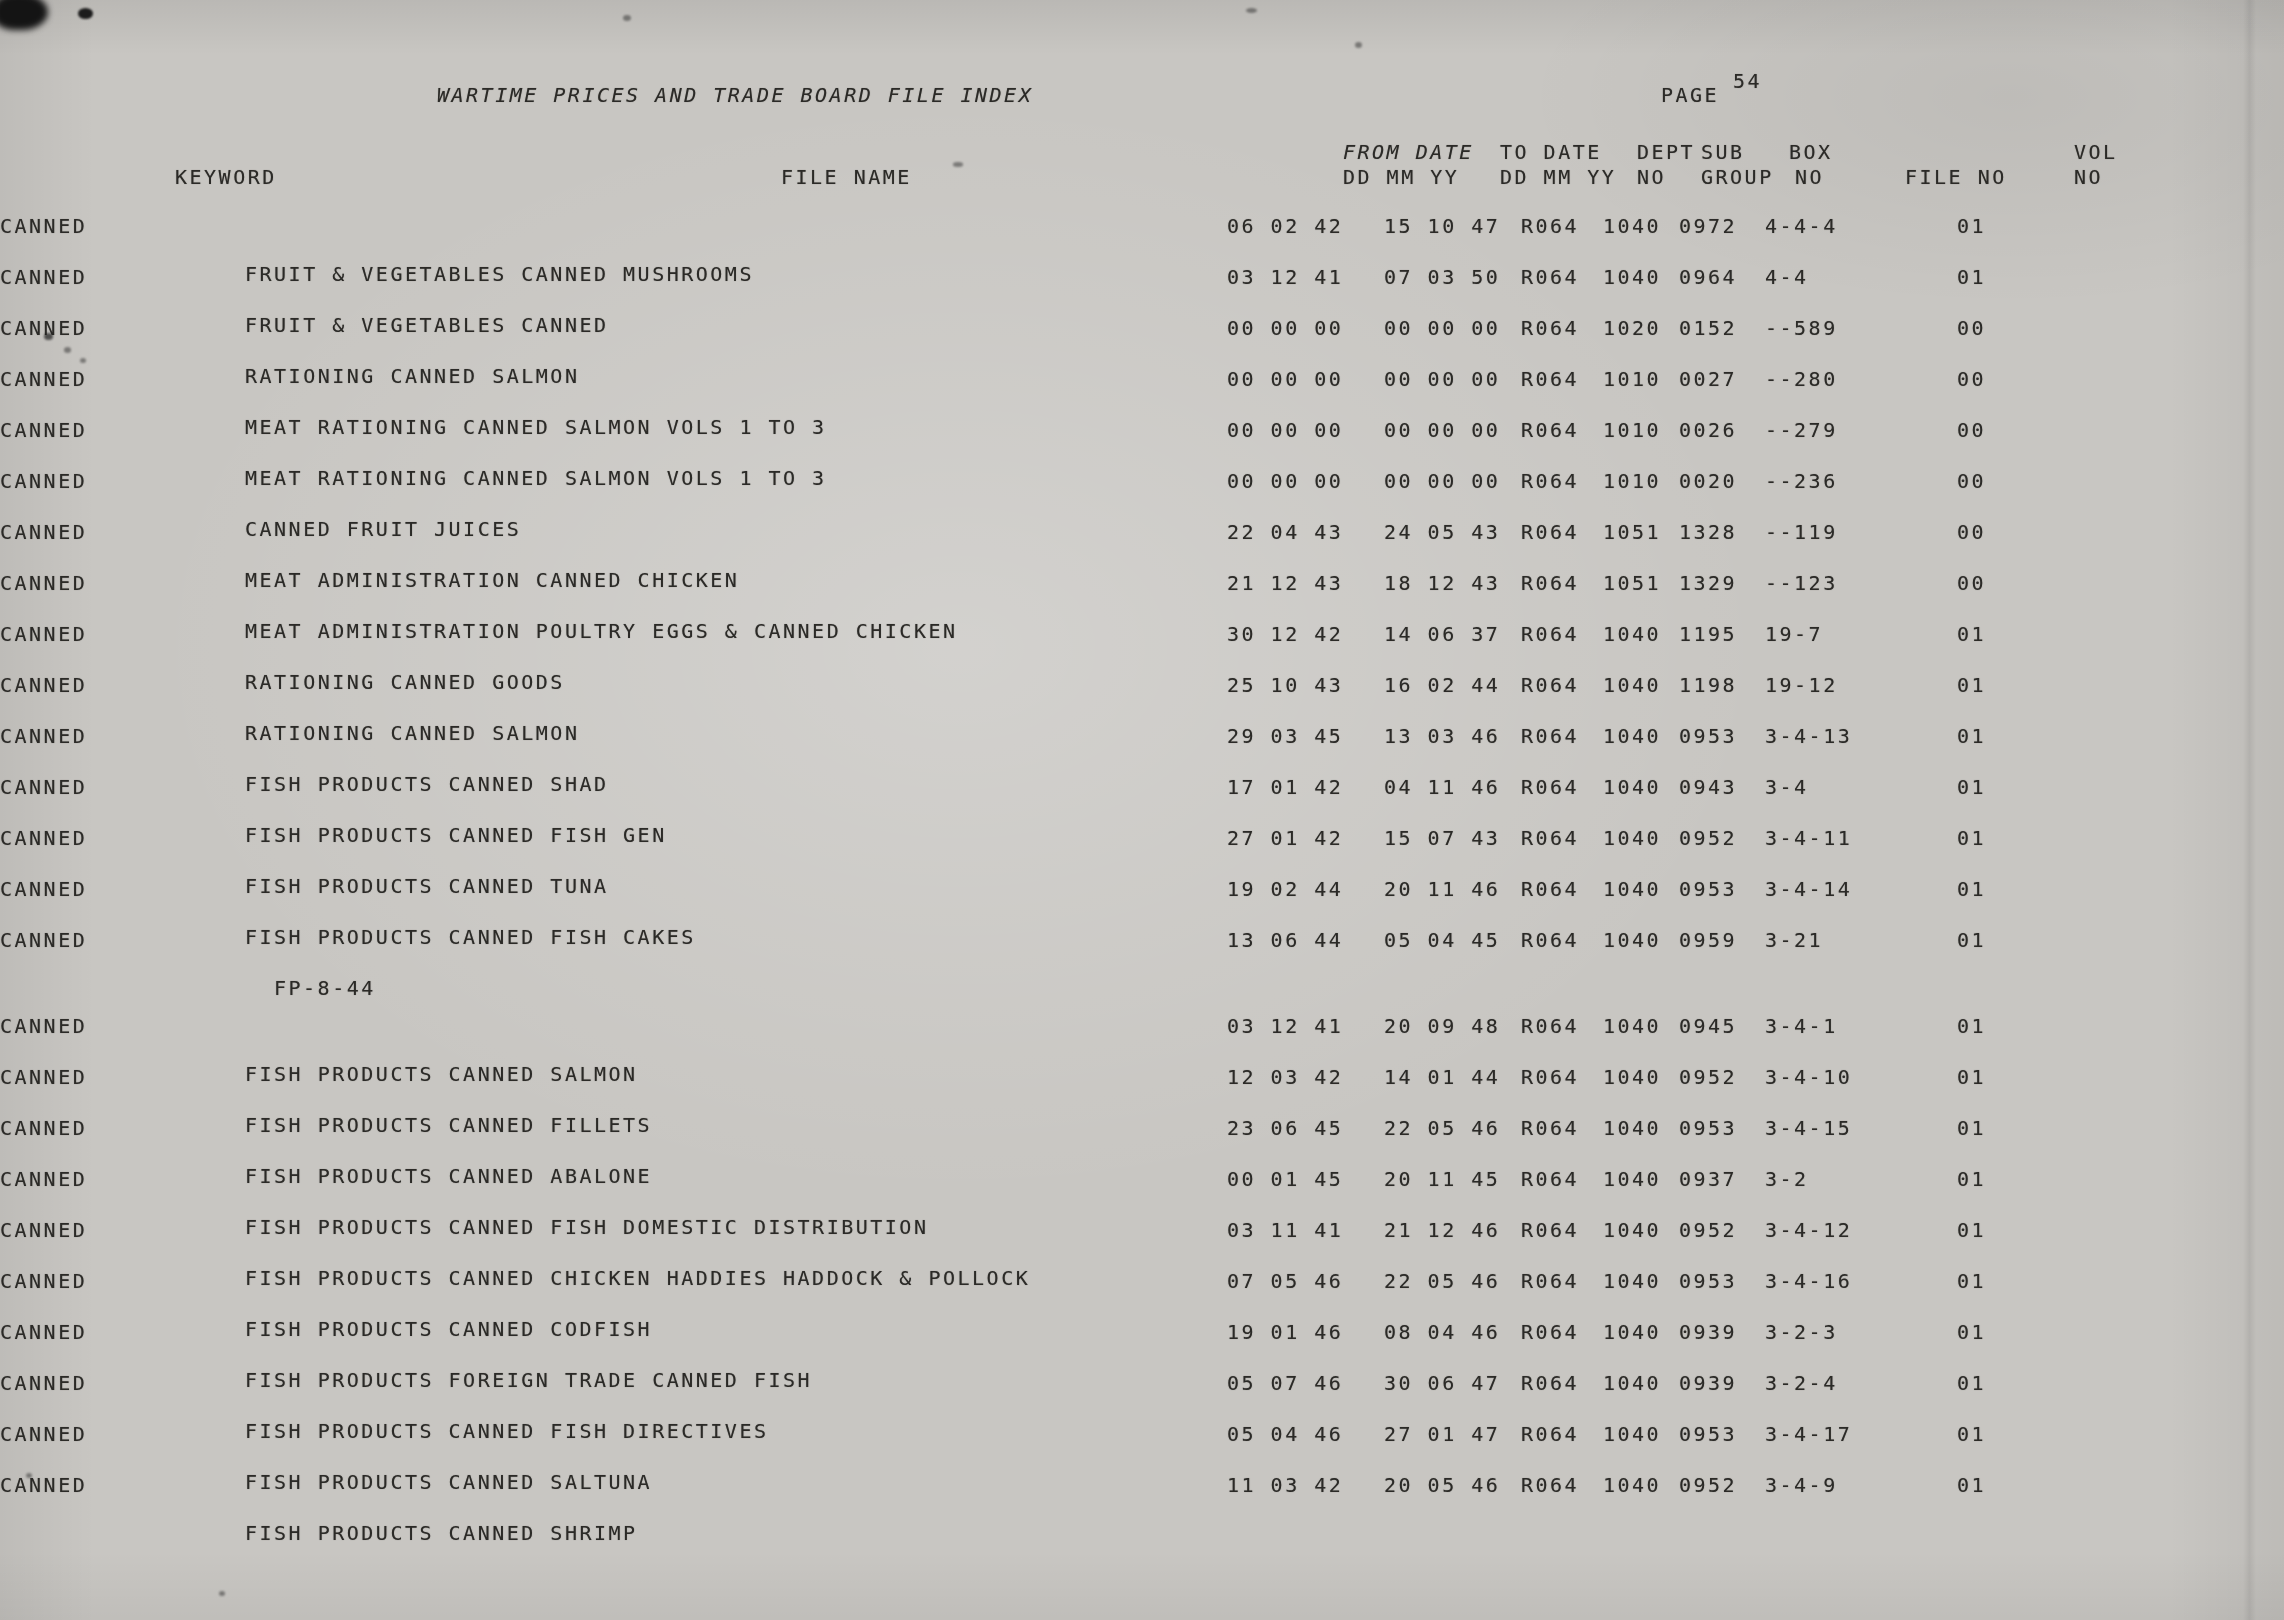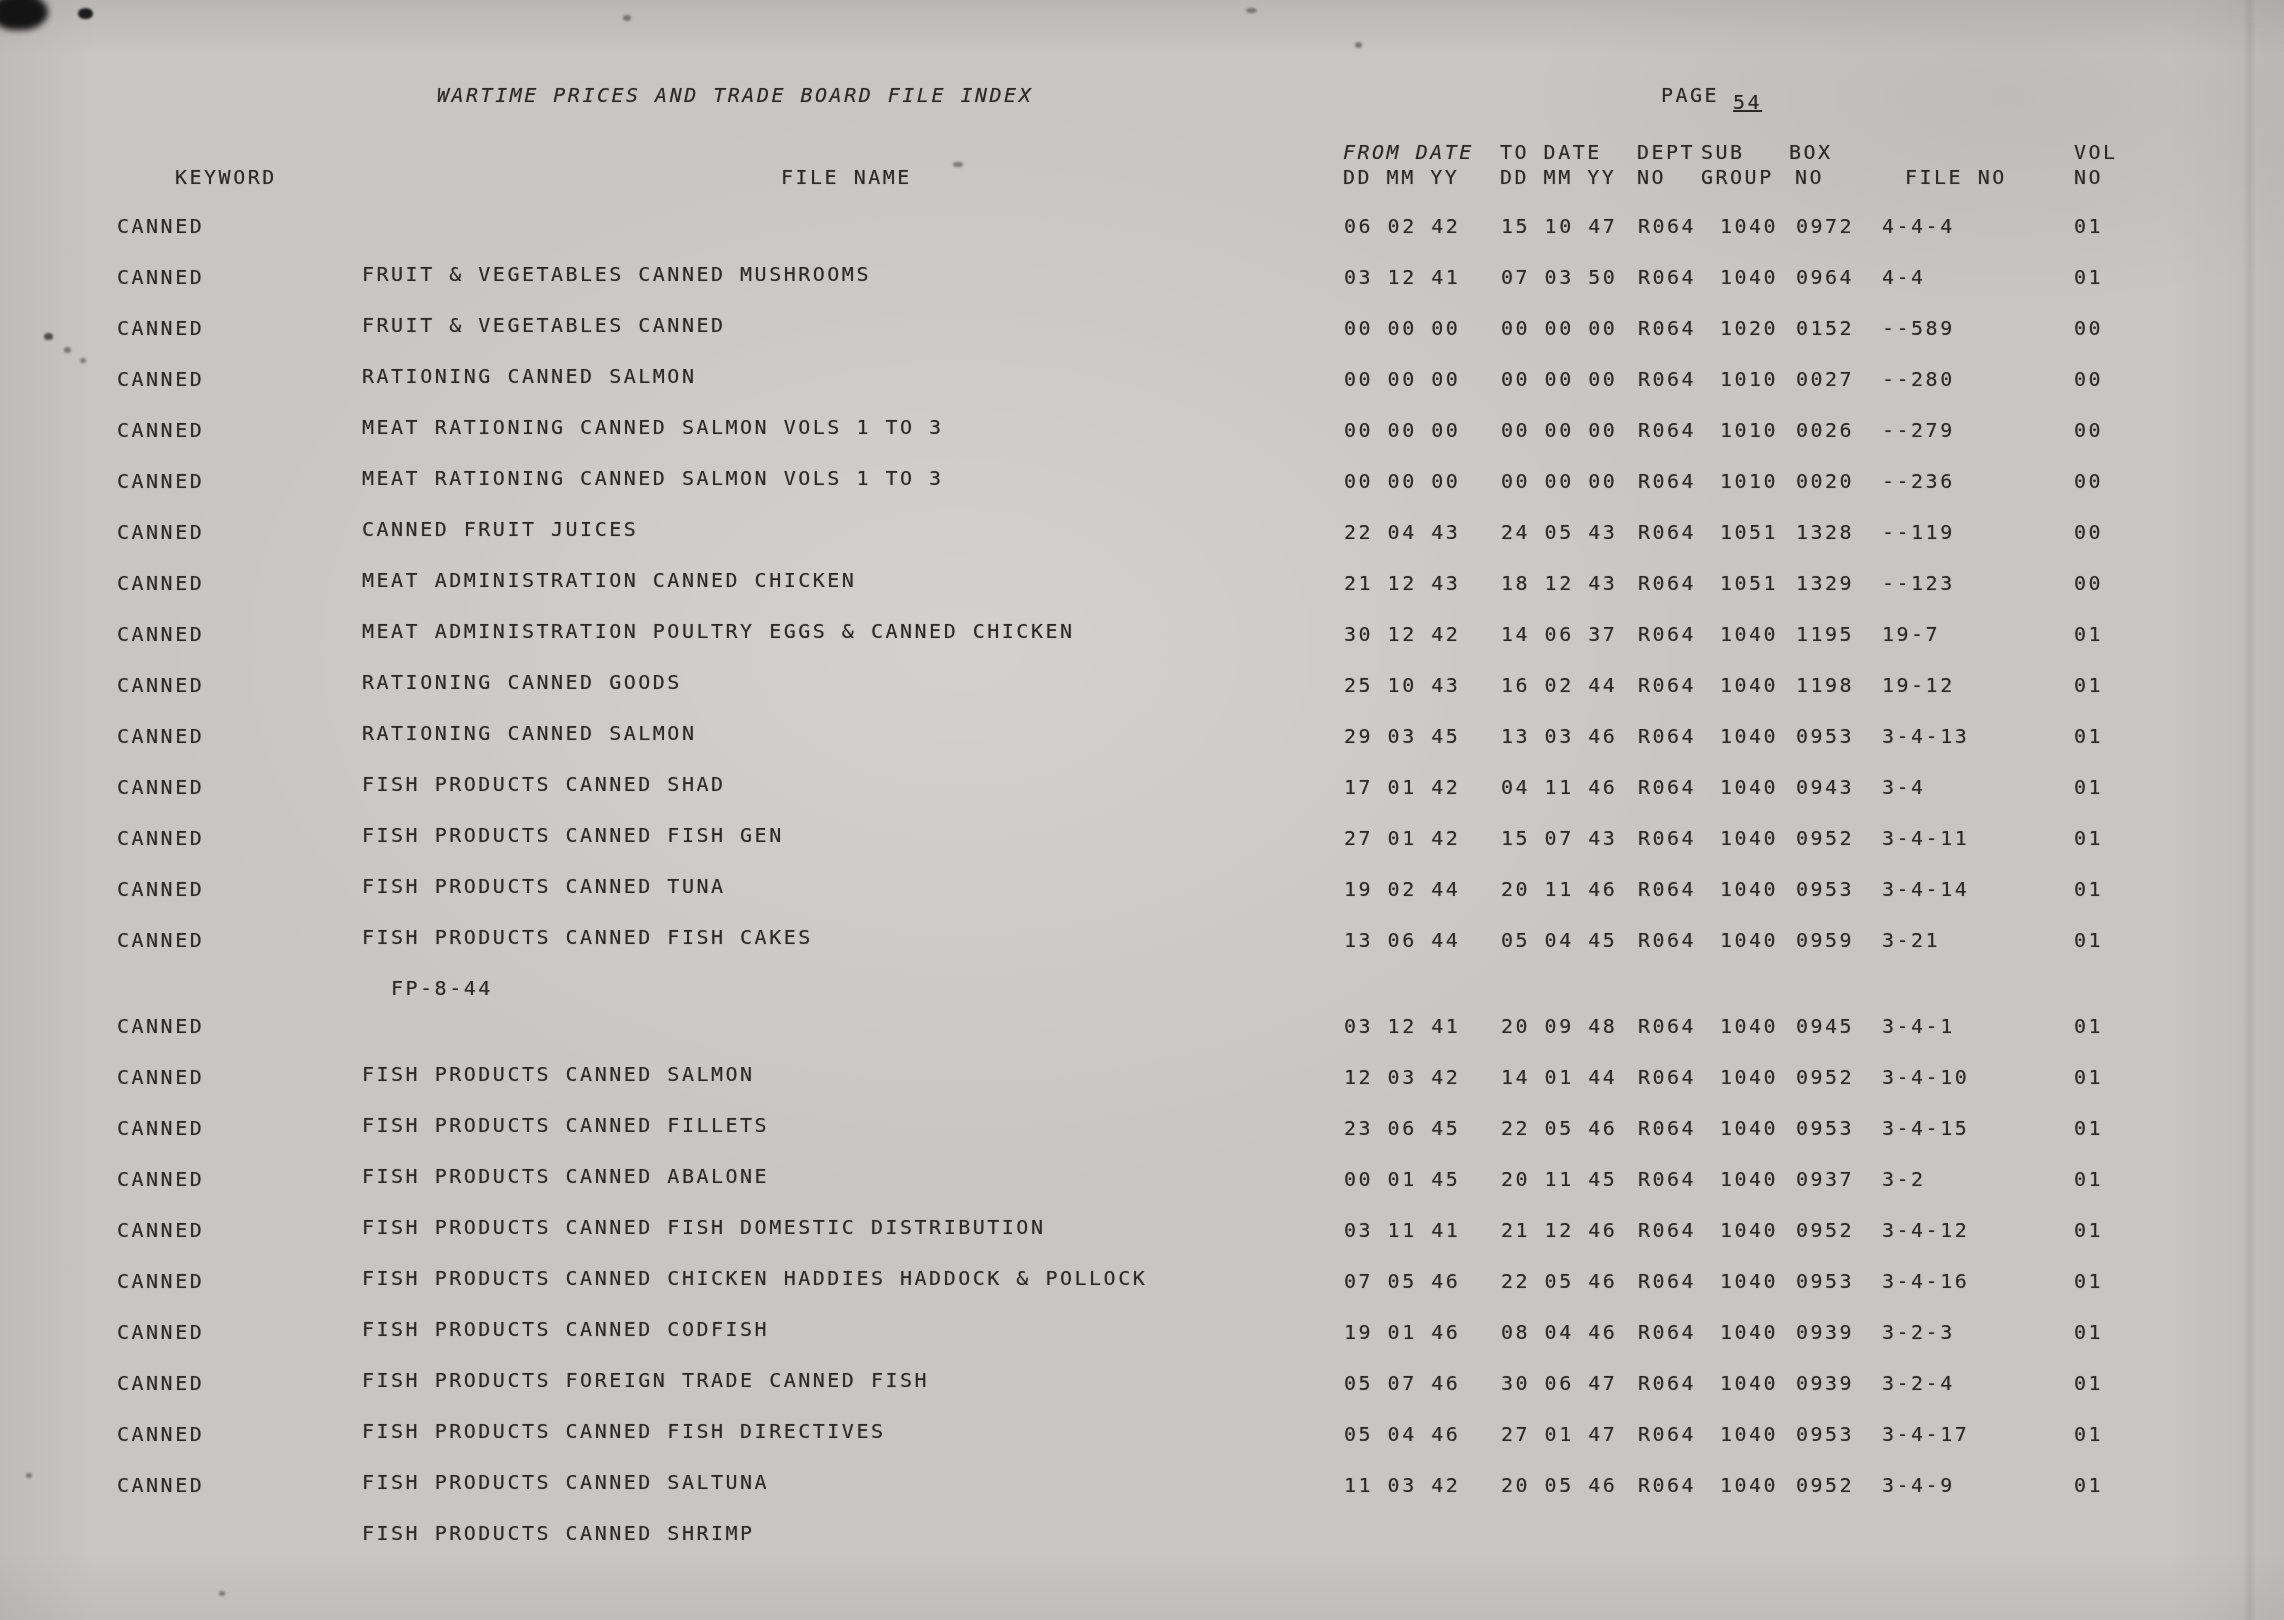--- a/index.html
+++ b/index.html
@@ -21,21 +21,21 @@
       radial-gradient(704px 302px at 88% 6%, rgba(0,0,0,.05), transparent 70%),
       linear-gradient(180deg, rgba(0,0,0,.07) 0px, transparent 55px),
       linear-gradient(0deg, rgba(0,0,0,.045) 0px, transparent 70px),
       linear-gradient(270deg, rgba(0,0,0,.055) 0px, transparent 116px),
       linear-gradient(90deg, rgba(0,0,0,.05) 0px, transparent 96px),
       var(--paper);
   }
   .hdr{position:absolute;white-space:pre;}
   .doc-title{left:437px;top:83px;font-style:italic;}
   .page-label{left:1661px;top:83px;}
-  .page-number{left:1733px;top:90px;text-decoration:underline;}
+  .page-number{left:1733px;top:69px;}
 
   
   .h-from1{left:1343px;top:140px;font-style:italic;}
   .h-to1{left:1500px;top:140px;}
   .h-dept1{left:1637px;top:140px;}
   .h-sub1{left:1701px;top:140px;}
   .h-box1{left:1789px;top:140px;}
   .h-vol1{left:2074px;top:140px;}
   
   .h-keyword{left:175px;top:165px;}
@@ -45,21 +45,20 @@
   .h-dept2{left:1637px;top:165px;}
   .h-sub2{left:1701px;top:165px;}
   .h-box2{left:1795px;top:165px;}
   .h-fileno{left:1905px;top:165px;}
   .h-vol2{left:2074px;top:165px;}
 
   .rows{position:absolute;left:0;top:214px;width:2284px;}
   .row{
     display:grid;
     grid-template-columns:245px 982px 157px 137px 82px 76px 86px 192px 210px;
-    padding-left:117px;
     height:51px;
     align-items:start;
   }
   .row.tall{height:86px;}
   .cell{white-space:pre;}
   .name2{margin-top:0;margin-left:29px;}
 
   
   .row.smudge{position:relative;}
   .row.smudge .cell{font-weight:bold;text-shadow:0 0 2px rgba(25,24,20,.65);}

